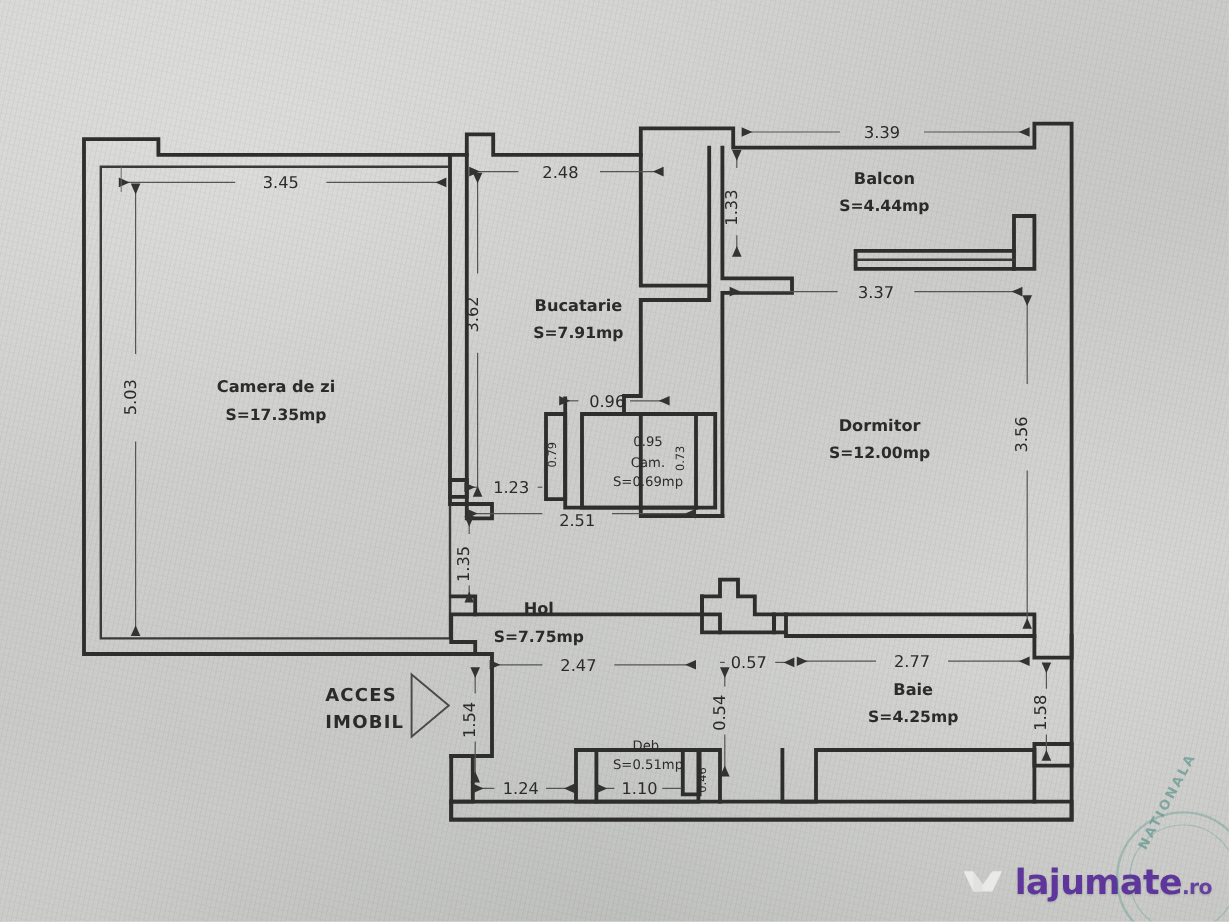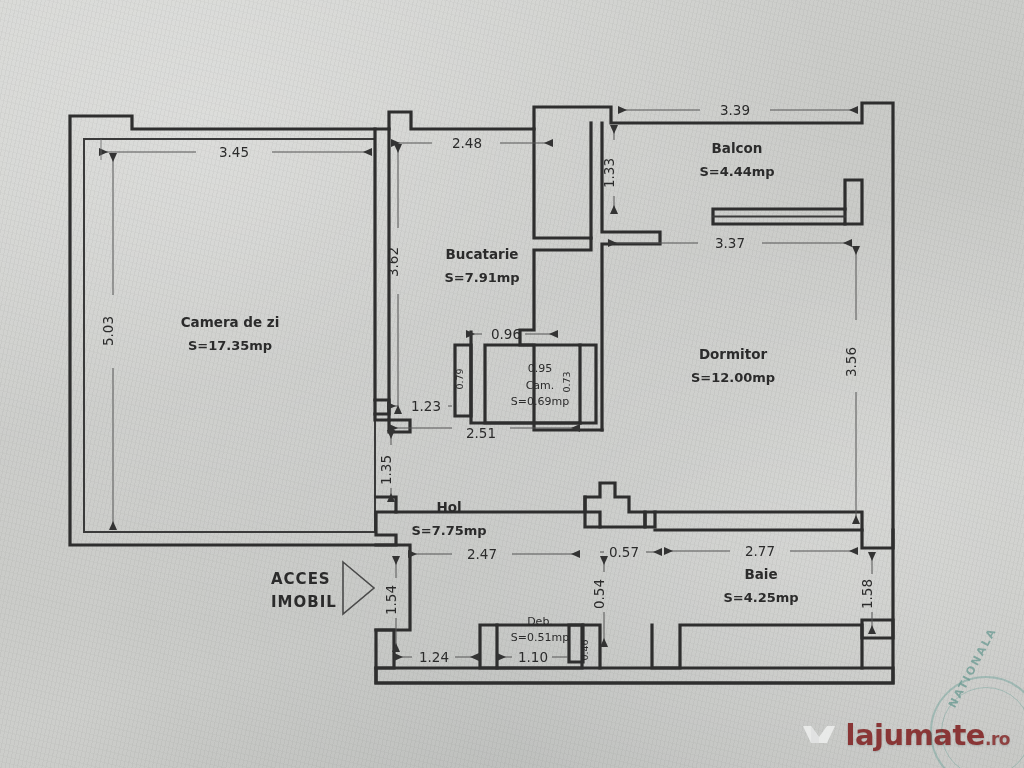--- a/index.html
+++ b/index.html
@@ -38,21 +38,21 @@
   .acces{font-family:"DejaVu Sans",sans-serif;font-size:15px;font-weight:bold;fill:#2b2b2b;letter-spacing:1px;}
   .arrowhead{fill:none;stroke:#4a4a4a;stroke-width:1.6;}
   
   #wm{
     position:absolute;right:14px;bottom:16px;
     display:flex;align-items:center;gap:9px;
     opacity:.85;
   }
   #wm .wmtext{
     font-family:"DejaVu Sans",sans-serif;
-    font-size:29px;color:#7f1d1d;font-weight:bold;letter-spacing:-0.5px;
+    font-size:29px;color:#4c1d95;font-weight:bold;letter-spacing:-0.5px;
     text-shadow:0 1px 2px rgba(90,95,95,.35);
   }
   #wm .wmtext .tld{font-size:17px;opacity:.92;}
   #stamp{
     position:absolute;right:-18px;bottom:-20px;
     width:108px;height:108px;border-radius:50%;
     border:2px solid rgba(24,122,108,.45);
     opacity:.55;
   }
   #stamp::after{

